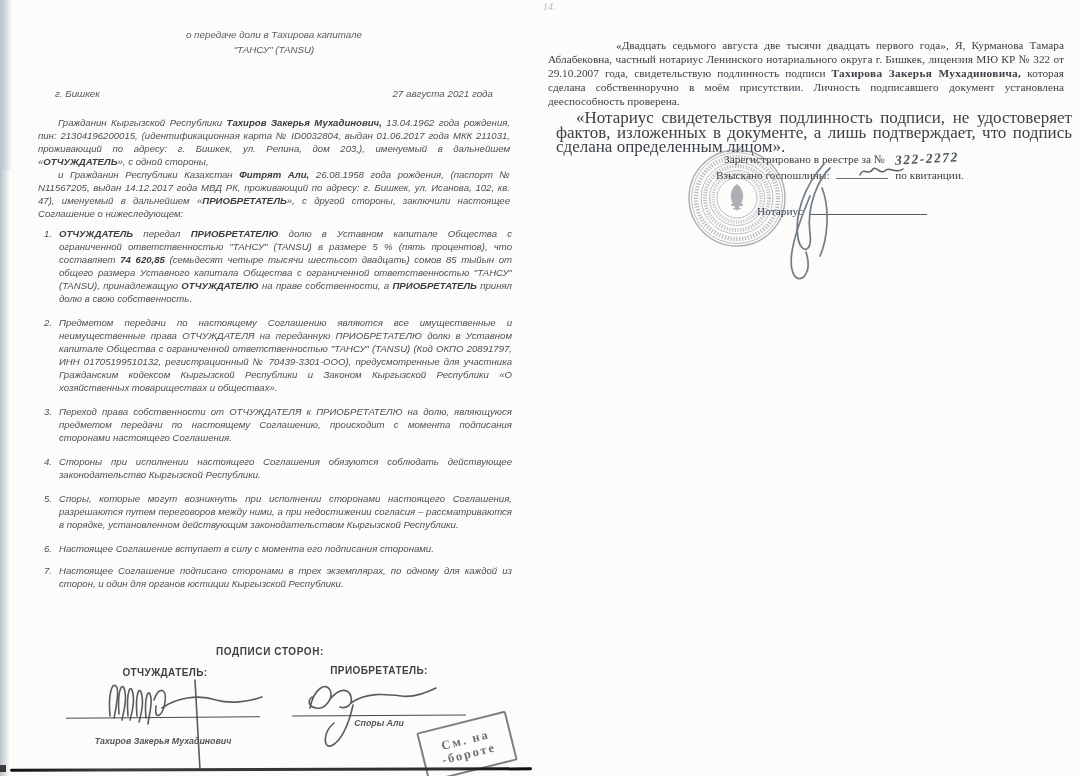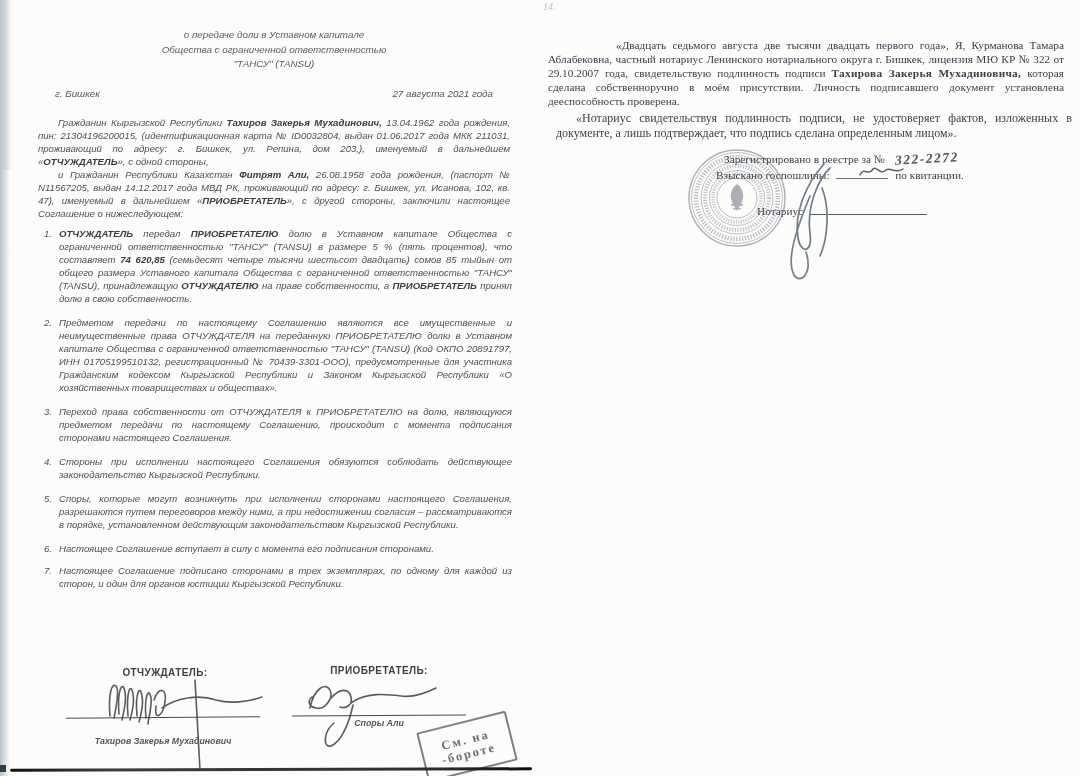--- a/index.html
+++ b/index.html
@@ -44,21 +44,21 @@
     background:linear-gradient(to right,#101010,#3c3c3c 18%,#2e2e2e 82%,#0c0c0c);transform:rotate(-.15deg);}
   .scan-dot{position:absolute;left:0;top:765px;width:6px;height:7px;background:#3a3a3a;}
 
   
   .page-right{position:absolute;left:540px;top:0;width:540px;height:776px;background:#fcfcfb;
     color:#3a3f48;font-family:"Liberation Serif",serif;}
   .corner-mark{position:absolute;left:3px;top:1px;font-size:10px;font-style:italic;color:#b8bcc1;}
   .r-address{position:absolute;top:24px;left:16px;width:516px;font-size:11.3px;padding-left:66px;box-sizing:border-box;}
   .r-para1{position:absolute;top:38px;left:8px;width:516px;font-size:11.3px;line-height:14px;text-align:justify;text-indent:68px;}
   .r-para1 b{letter-spacing:.3px;}
-  .r-para2{position:absolute;top:111px;left:16px;width:516px;font-size:12px;line-height:14.5px;text-align:justify;text-indent:20px;}
+  .r-para2{position:absolute;top:111px;left:16px;width:516px;font-size:17px;line-height:14.5px;text-align:justify;text-indent:20px;}
   .r-registry{position:absolute;top:151px;left:184px;font-size:11.3px;white-space:nowrap;}
   .r-fee{position:absolute;top:168px;left:176px;font-size:11.3px;white-space:nowrap;}
   .handwritten{display:inline-block;font-style:italic;font-size:13.5px;letter-spacing:1.5px;color:#4c5560;
     transform:rotate(-3deg);margin-left:8px;font-weight:700;}
   .fee-gap{display:inline-block;width:52px;border-bottom:1px solid #6a7079;height:10px;margin:0 4px;}
   .notary-row{position:absolute;top:203px;left:217px;font-size:11.3px;white-space:nowrap;}
   .notary-line{display:inline-block;width:118px;border-bottom:1.2px solid #555b63;height:11px;margin-left:6px;}
   .seal-svg{position:absolute;left:147px;top:148px;opacity:.75;}
   .notary-sig-svg{position:absolute;left:224px;top:158px;}
   .notary-sig-svg path{fill:none;stroke:#737d88;stroke-width:1.7;stroke-linecap:round;}
@@ -68,22 +68,21 @@
 </head>
 <body>
 
 <div id="screen">
 
   <div class="page-left">
     <div class="scan-edge"></div>
     <div class="scan-edge-top"></div>
 
     <div class="l-header">
-      <div class="doc-sub">о передаче доли в Уставном капитале</div>
-      <div class="doc-sub">Общества с ограниченной ответственностью</div>
+      <div class="doc-sub">о передаче доли в Тахирова капитале</div>
       <div class="doc-sub">"ТАНСУ" (TANSU)</div>
     </div>
 
     <div class="city-row">
       <span>г. Бишкек</span>
       <span>27 августа 2021 года</span>
     </div>
 
     <div class="l-intro">
       <p><span>Гражданин Кыргызской Республики </span><b>Тахиров Закерья Мухадинович,</b><span> 13.04.1962 года рождения, пин: 21304196200015, (идентификационная карта № ID0032804, выдан 01.06.2017 года  МКК 211031, проживающий по адресу: г. Бишкек, ул. Репина, дом 203,), именуемый в дальнейшем «</span><b>ОТЧУЖДАТЕЛЬ</b><span>», с одной стороны,</span></p>
@@ -114,20 +113,21 @@
       <div class="num-item" style="margin-bottom:9px">
         <span class="num">6.</span>
         <span class="itext"><span>Настоящее Соглашение вступает в силу с момента его подписания сторонами.</span></span>
       </div>
       <div class="num-item">
         <span class="num">7.</span>
         <span class="itext"><span>Настоящее Соглашение подписано сторонами в трех экземплярах, по одному для каждой из сторон, и один для органов юстиции Кыргызской Республики.</span></span>
       </div>
     </div>
 
+    <div class="sig-heading">ПОДПИСИ СТОРОН:</div>
     <div class="sig-label left">ОТЧУЖДАТЕЛЬ:</div>
     <div class="sig-label right">ПРИОБРЕТАТЕЛЬ:</div>
 
     <svg class="sig-svg" style="left:102px;top:676px;" width="172" height="98" viewBox="0 0 172 98">
       <path d="M8,40 C6,18 10,6 14,10 C18,14 14,32 12,42"></path>
       <path d="M17,38 C15,12 21,4 23,16 C25,26 21,38 20,44"></path>
       <path d="M26,40 C24,14 29,6 31,18 C33,28 29,40 28,44"></path>
       <path d="M35,40 C33,16 38,8 40,20 C42,30 38,42 37,46"></path>
       <path d="M44,42 C42,20 47,10 49,22 C50,32 46,44 46,48"></path>
       <path d="M52,24 C57,10 65,12 63,26 C61,40 52,46 54,30"></path>

